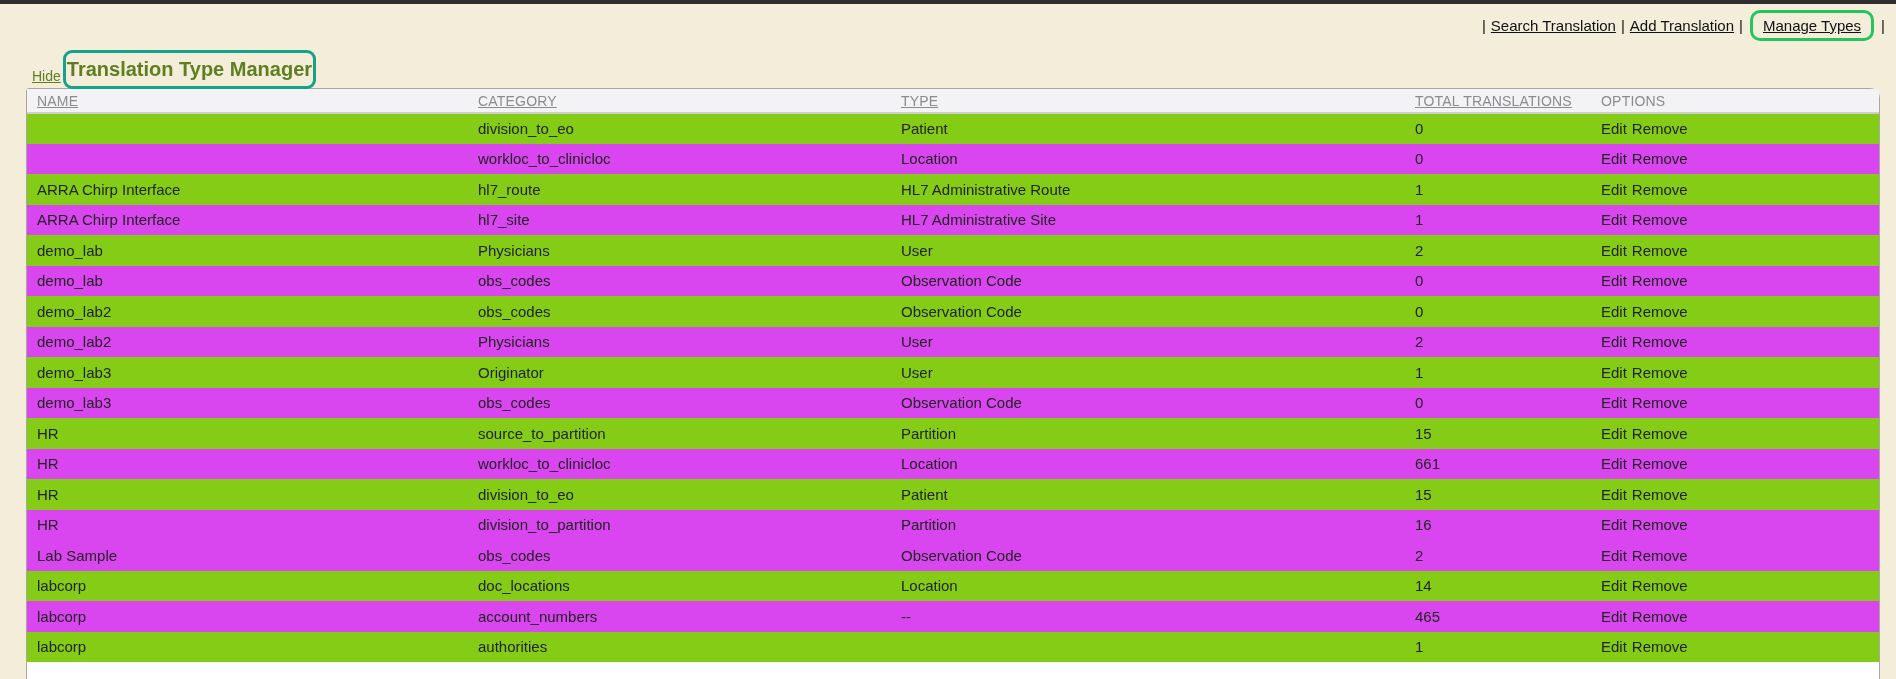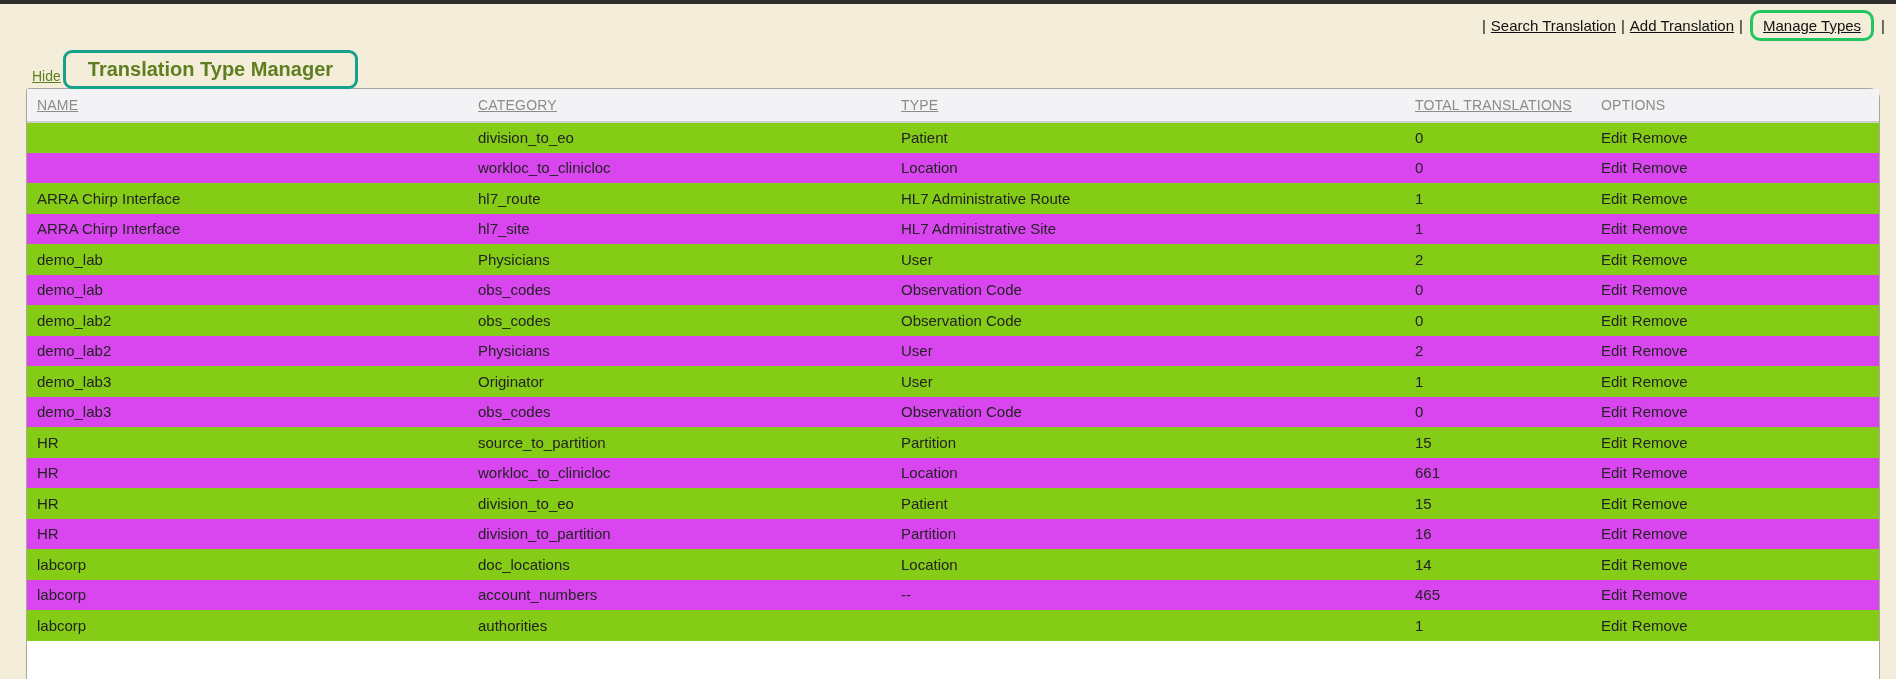--- a/index.html
+++ b/index.html
@@ -39,30 +39,30 @@
   }
   .hide-link {
     color:#5f7e1f; font-size:14px; font-weight:normal;
     text-decoration:underline; cursor:pointer;
     background:#f3edda; padding:0 2px 0 4px;
     position:relative; top:6px;
   }
   .title-box {
     border:3px solid #14a28a; border-radius:9px;
     background:#f3edda;
-    padding:5px 22px;
+    padding:5px 1px;
     font-size:20px; font-weight:bold; color:#5f7e1f;
     white-space:nowrap;
   }
 
   
   table { width:100%; border-collapse:collapse; table-layout:fixed; }
   col.c1 { width:441px; } col.c2 { width:423px; } col.c3 { width:514px; }
   col.c4 { width:186px; } col.c5 { width:auto; }
-  thead tr { height:33px; background:#f3f3f6;margin-left:20px; }
+  thead tr { height:24px; background:#f3f3f6;margin-left:20px; }
   thead tr { border-bottom:2px solid #cfcfcf; }
   th {
     text-align:left; font-weight:normal; font-size:14px;
     color:#8b8b8b; padding-left:10px; white-space:nowrap;
     letter-spacing:0.2px;
   }
   th .sort { text-decoration:underline; cursor:pointer; }
   tbody tr { height:30.5px; background:#84cc16; }
   tbody tr.alt { background:#d946ef; }
   td {
@@ -204,20 +204,27 @@
     <td>15</td>
     <td><span class="opt">Edit</span><span class="opt">Remove</span></td>
   </tr>
         <tr class="alt">
     <td>HR</td>
     <td>division_to_partition</td>
     <td>Partition</td>
     <td>16</td>
     <td><span class="opt">Edit</span><span class="opt">Remove</span></td>
   </tr>
+        <tr class="alt">
+    <td>Lab Sample</td>
+    <td>obs_codes</td>
+    <td>Observation Code</td>
+    <td>2</td>
+    <td><span class="opt">Edit</span><span class="opt">Remove</span></td>
+  </tr>
         <tr>
     <td>labcorp</td>
     <td>doc_locations</td>
     <td>Location</td>
     <td>14</td>
     <td><span class="opt">Edit</span><span class="opt">Remove</span></td>
   </tr>
         <tr class="alt">
     <td>labcorp</td>
     <td>account_numbers</td>

